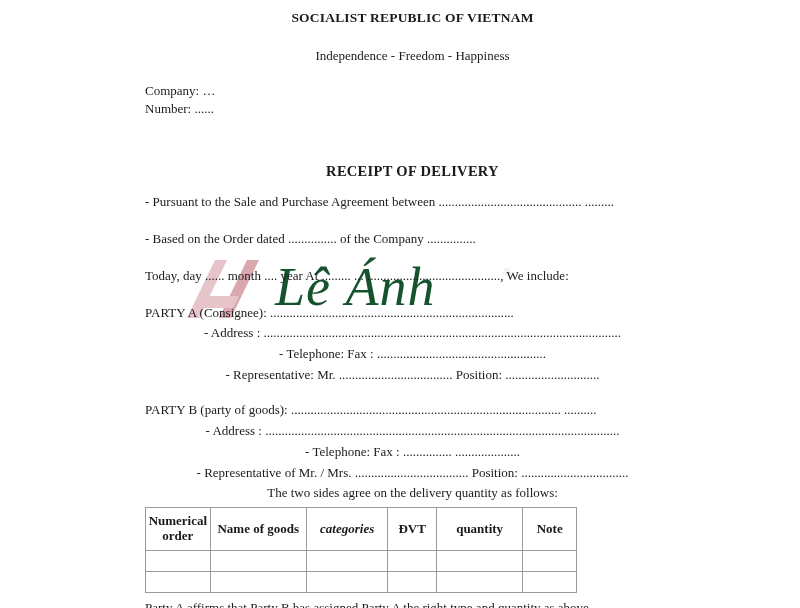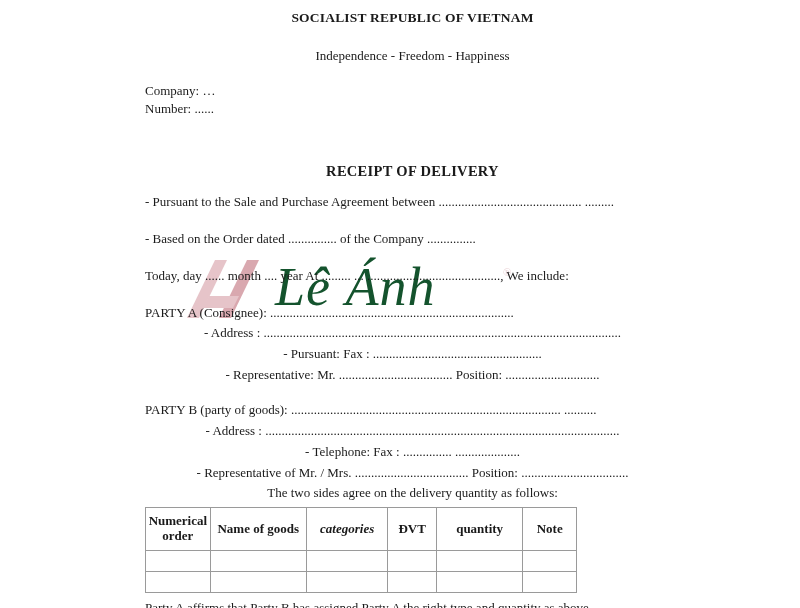--- a/index.html
+++ b/index.html
@@ -168,21 +168,21 @@
     </div>
 
     <div class="doc-title">RECEIPT OF DELIVERY</div>
 
     <div class="line">- Pursuant to the Sale and Purchase Agreement between ............................................ .........</div>
     <div class="line gap-lg">- Based on the Order dated ............... of the Company ...............</div>
     <div class="line gap-lg">Today, day ...... month .... year At ......... ... ........................................., We include:</div>
 
     <div class="line gap-lg">PARTY A (Consignee): ...........................................................................</div>
     <div class="line tight">- Address : ..............................................................................................................</div>
-    <div class="line tight">- Pursuant: Fax : ....................................................</div>
+    <div class="line tight">- Telephone: Fax : ....................................................</div>
     <div class="line tight">- Representative: Mr. ................................... Position: .............................</div>
 
     <div class="line gap-md">PARTY B (party of goods): ................................................................................... ..........</div>
     <div class="line tight">- Address : .............................................................................................................</div>
     <div class="line tight">- Telephone: Fax : ............... ....................</div>
     <div class="line tight">- Representative of Mr. / Mrs. ................................... Position: .................................</div>
 
     <div class="line tight">The two sides agree on the delivery quantity as follows:</div>
 
     <table class="goods">

